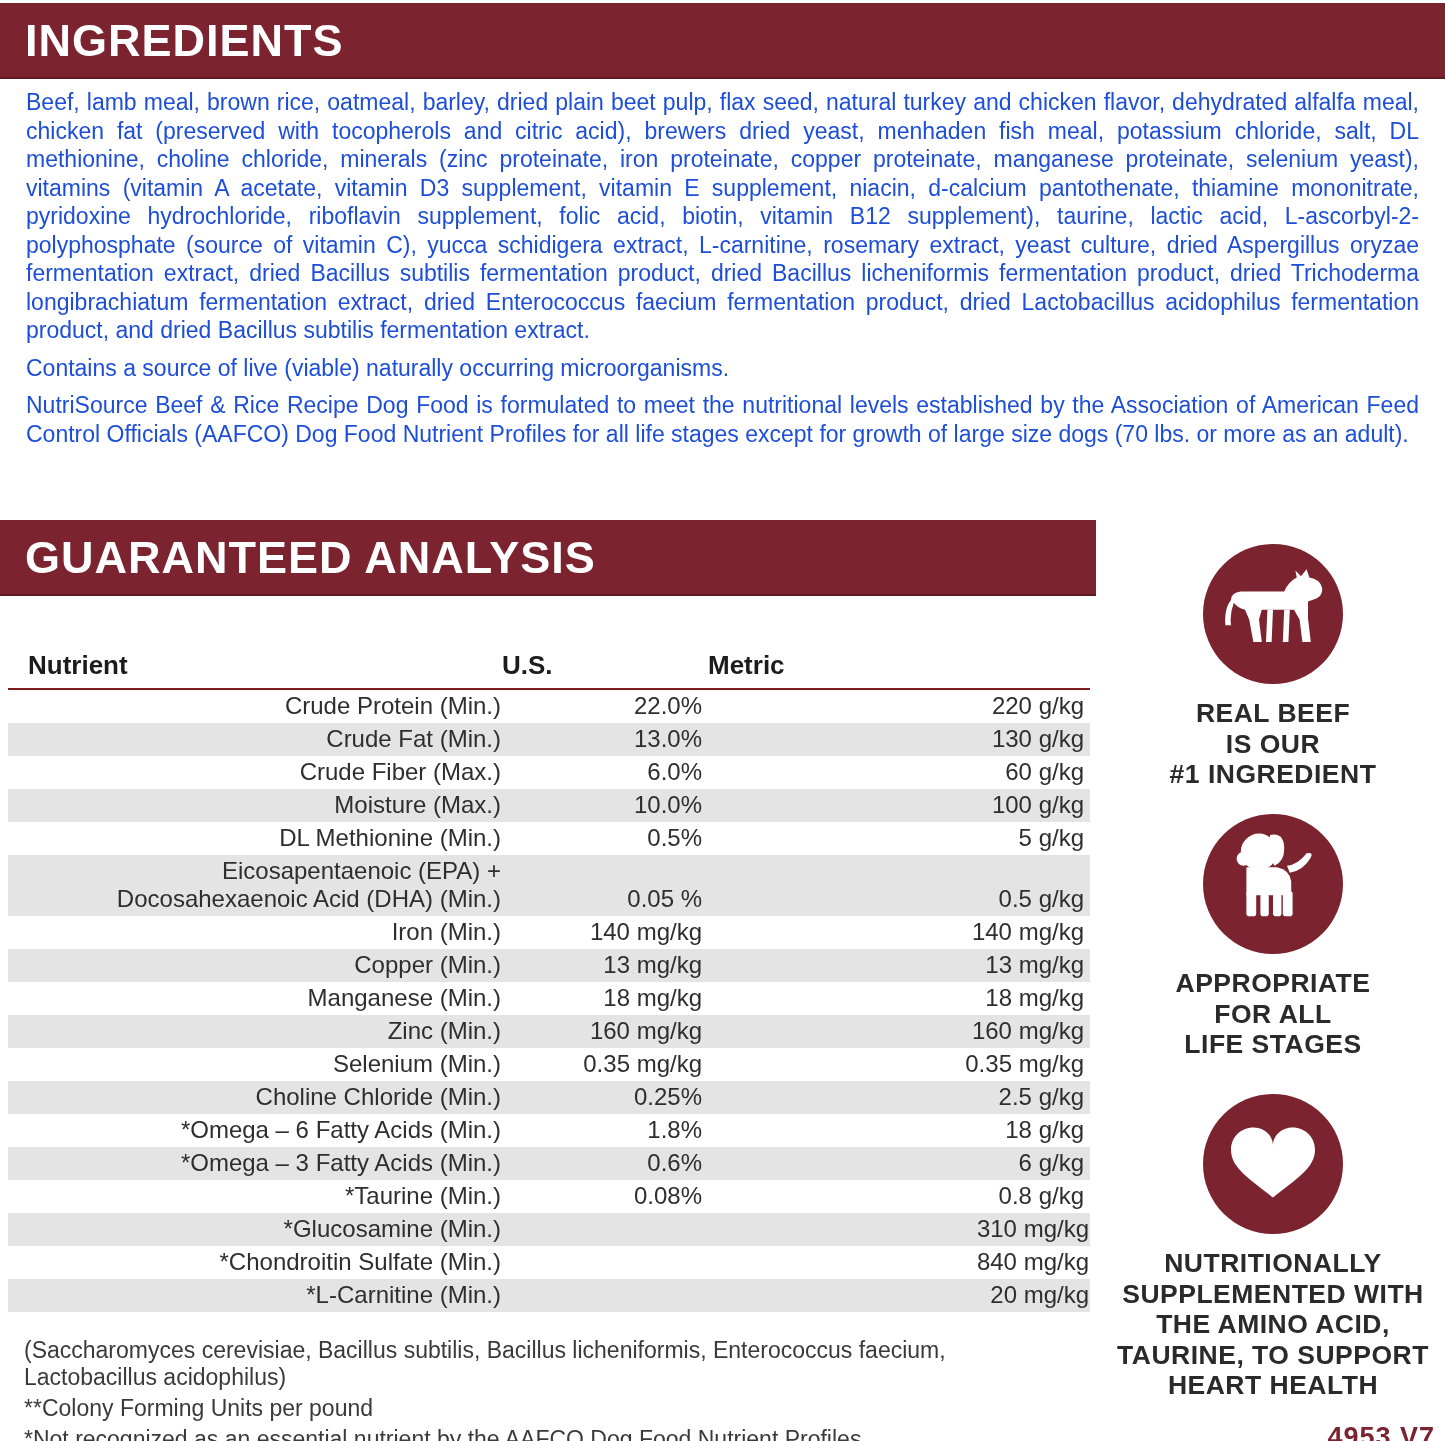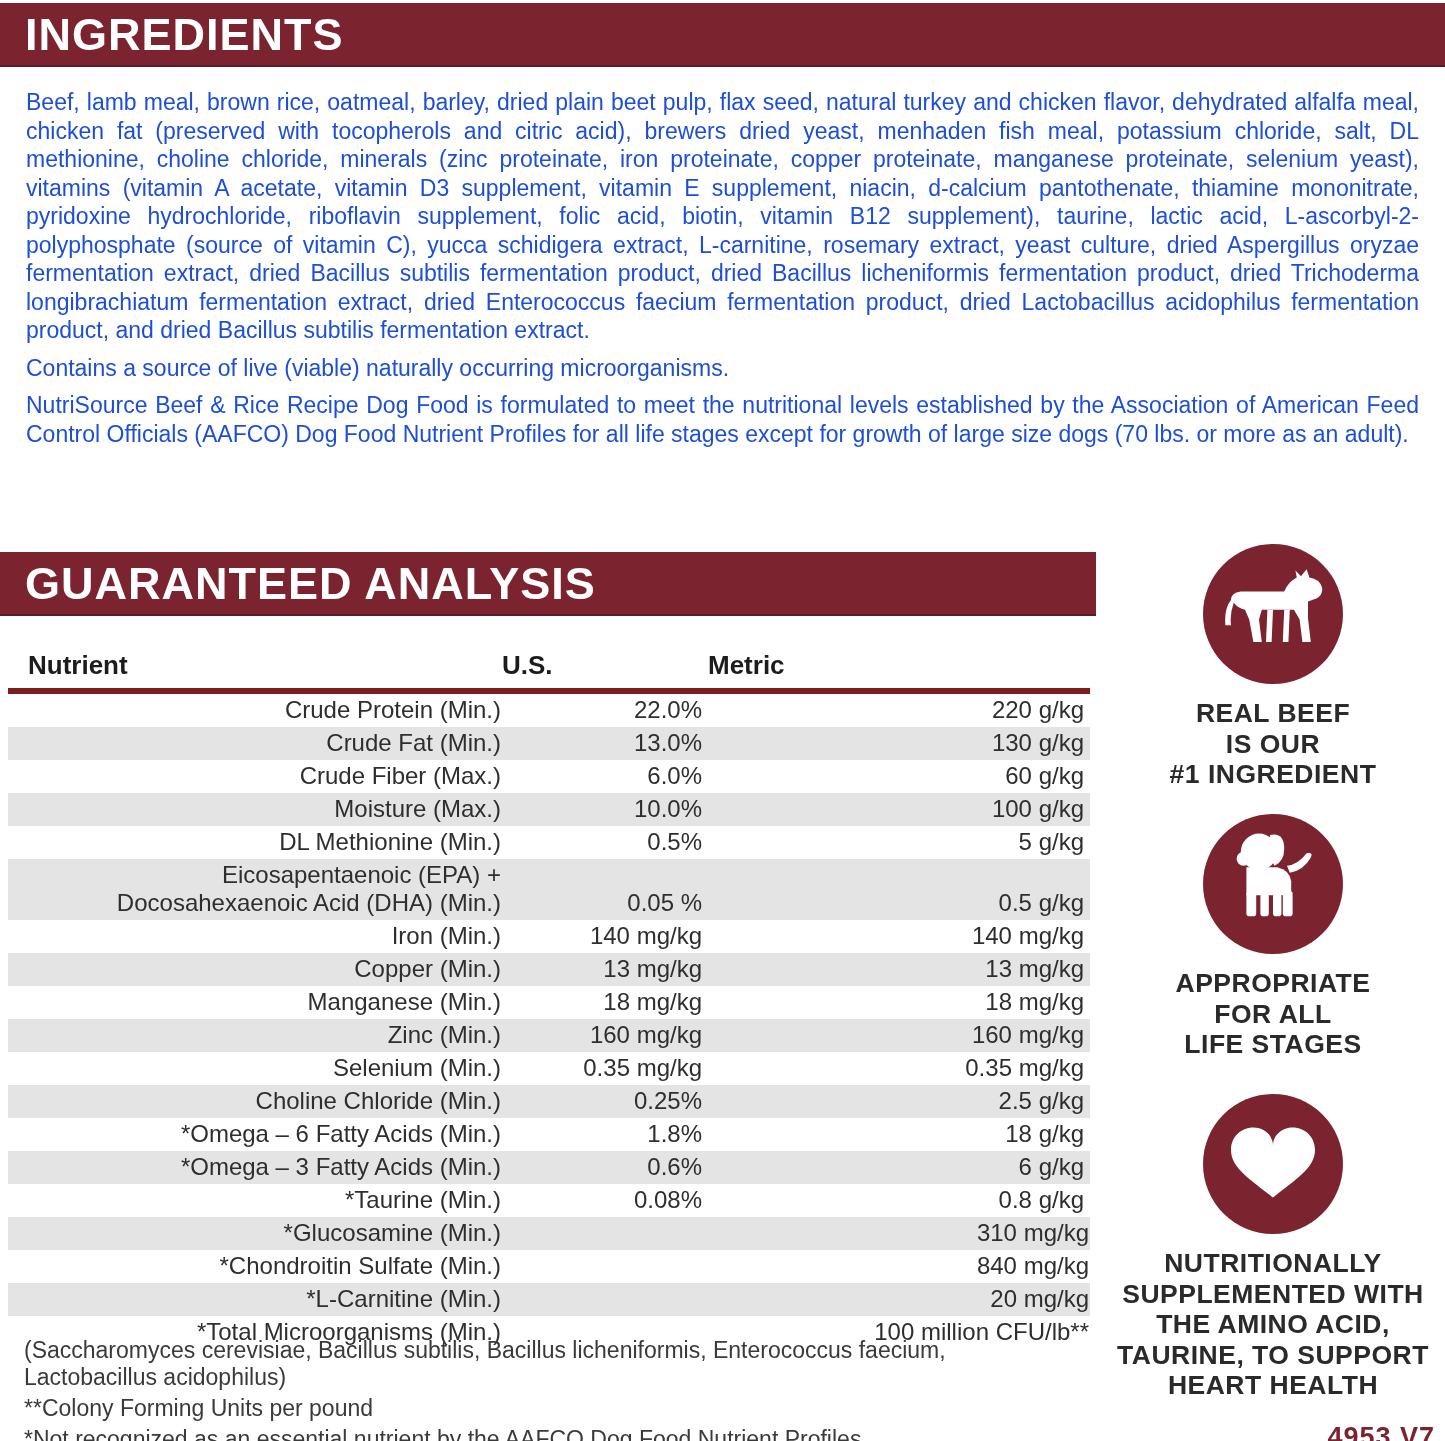--- a/index.html
+++ b/index.html
@@ -1,45 +1,45 @@
 <!DOCTYPE html>
 <html style="--maroon: #7B2430; --rowgray: #E4E4E4;"><head>
 <meta charset="utf-8">
 <style>
   html,body{margin:0;padding:0;background:#fff;}
   .page{
     position:relative;width:1445px;height:1441px;background:#fff;overflow:hidden;
     font-family:"Liberation Sans", sans-serif;color:#3f3f3f;
   }
   .section-bar{
-    position:absolute;left:0;height:64px;background:var(--maroon,#7B2430);
+    position:absolute;left:0;height:76px;background:var(--maroon,#7B2430);
     display:flex;align-items:center;padding-left:25px;box-sizing:border-box;
     border-bottom:2px solid rgba(0,0,0,0.25);
   }
   .section-bar .bar-title{
     color:#fff;font-weight:700;font-size:45px;letter-spacing:1px;line-height:1;
   }
   .bar-ingredients{top:3px;width:1445px;}
-  .bar-analysis{top:552px;width:1096px;}
+  .bar-analysis{top:520px;width:1096px;}
 
   .ingredients-text{
     position:absolute;top:88px;left:26px;width:1393px;
     font-size:23px;line-height:28.5px;color:#1d4ed8;
   }
   .ingredients-text p{margin:0 0 9px 0;}
   .p-justify{text-align:justify;}
 
   .ga-table{
     position:absolute;top:646px;left:8px;width:1082px;
     border-collapse:collapse;table-layout:fixed;
     font-size:24px;color:#2e2e2e;
   }
   .ga-table thead th{
     font-weight:700;font-size:26px;color:#1c1c1c;text-align:left;
-    padding:4px 0 7px 0;border-bottom:6px solid #7f1d1d;
+    padding:4px 0 7px 0;border-bottom:2px solid #7f1d1d;
   }
   .ga-table thead th.h-us,.ga-table thead th.h-metric{text-align:left;padding-right:6px;}
   .ga-table thead th.h-nutrient{padding-left:20px;}
   .ga-table tbody tr{height:31px;}
   .ga-table tbody tr:nth-child(even){background:var(--rowgray,#E4E4E4);}
   .ga-table td{vertical-align:bottom;padding-top:2px;padding-bottom:3px;}
   .c-nutrient{padding-left:20px;white-space:pre-line;text-align:right;}
   .c-us,.c-metric{text-align:right;padding-right:6px;white-space:nowrap;}
   .c-combined{text-align:right;padding-left:170px;white-space:nowrap;}
 
@@ -178,24 +178,20 @@
           <td class="c-nutrient">*Glucosamine (Min.)</td>
           <td class="c-combined" colspan="2">310 mg/kg</td>
         </tr>
         <tr>
           <td class="c-nutrient">*Chondroitin Sulfate (Min.)</td>
           <td class="c-combined" colspan="2">840 mg/kg</td>
         </tr>
         <tr>
           <td class="c-nutrient">*L-Carnitine (Min.)</td>
           <td class="c-combined" colspan="2">20 mg/kg</td>
-        </tr>
-        <tr>
-          <td class="c-nutrient">*Total Microorganisms (Min.)</td>
-          <td class="c-combined" colspan="2">100 million CFU/lb**</td>
         </tr>
       </tbody>
   </table>
 
   <div class="footnotes">
     <p class="footnote">(Saccharomyces cerevisiae, Bacillus subtilis, Bacillus licheniformis, Enterococcus faecium,
 Lactobacillus acidophilus)</p>
     <p class="footnote">**Colony Forming Units per pound</p>
     <p class="footnote">*Not recognized as an essential nutrient by the AAFCO Dog Food Nutrient Profiles.</p>
   </div>

